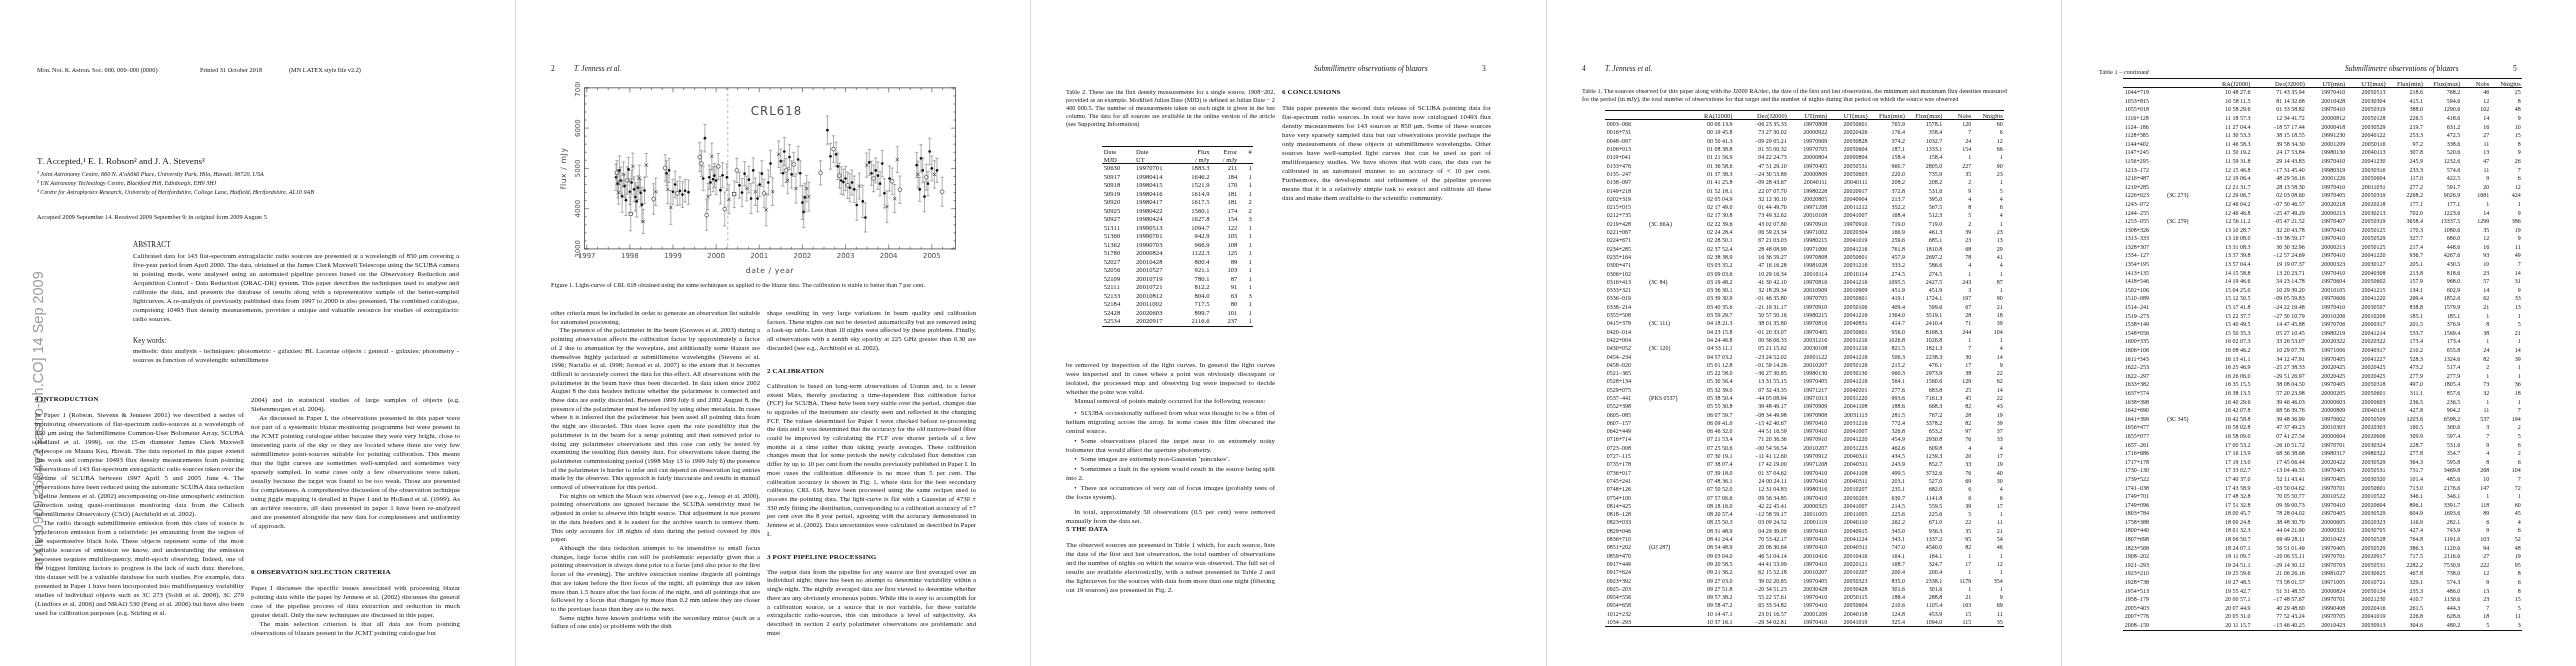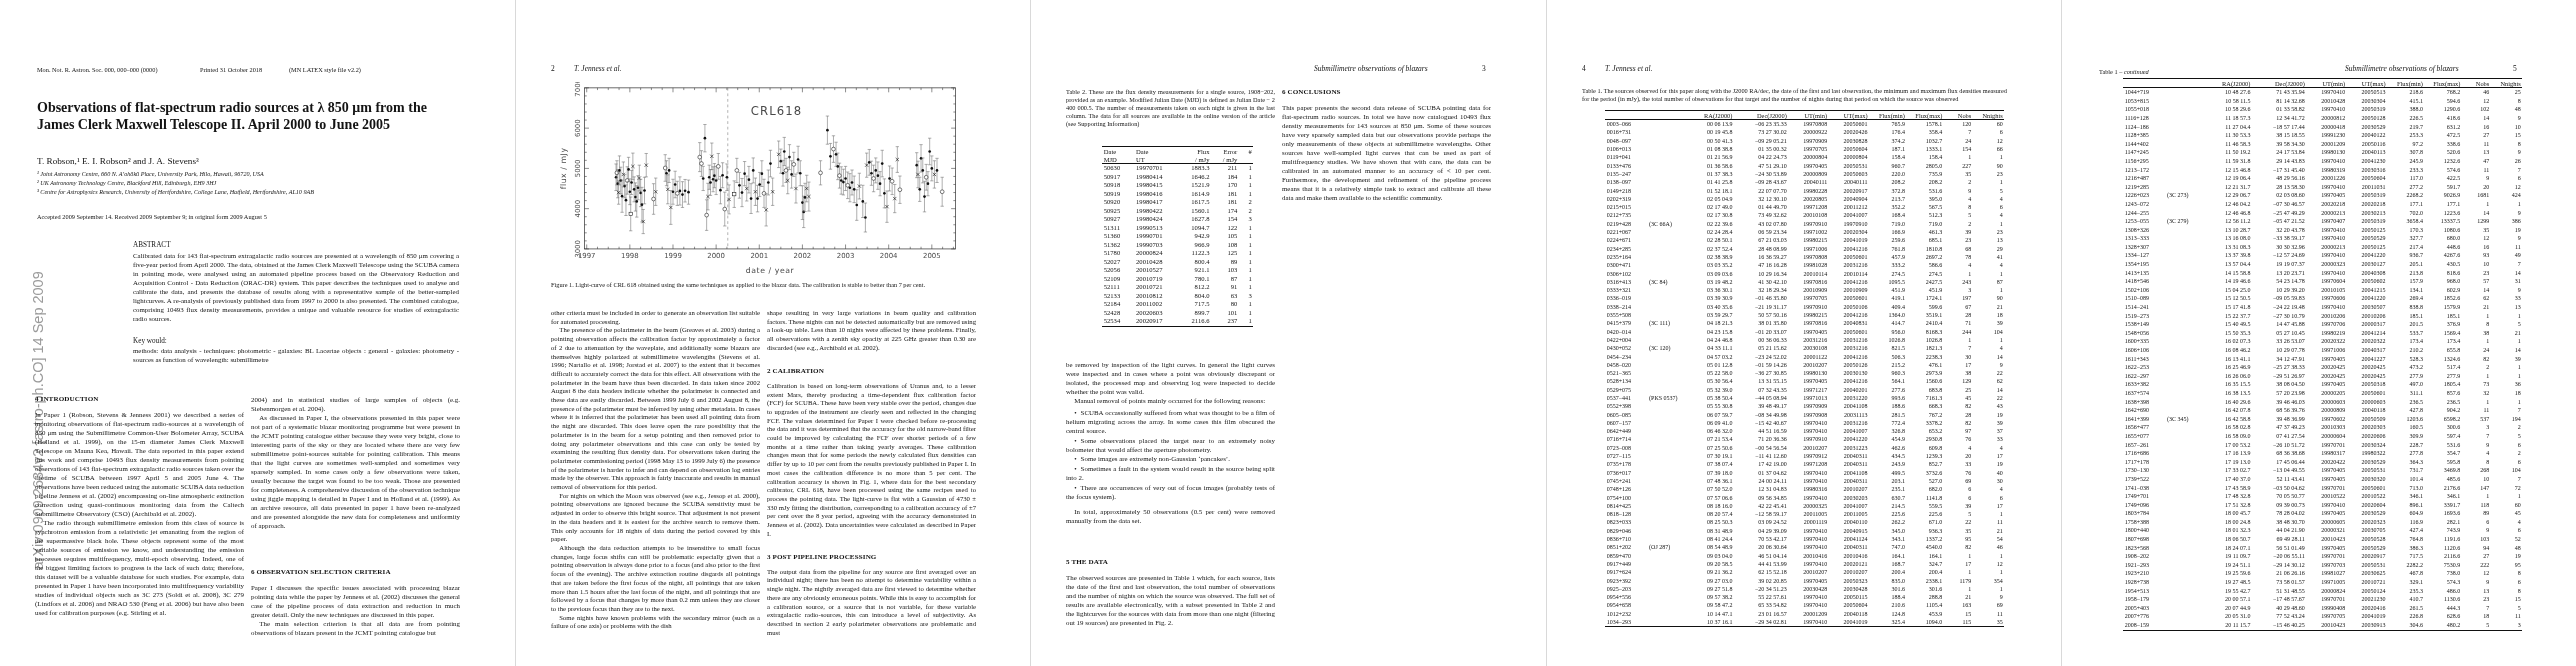--- a/index.html
+++ b/index.html
@@ -61,29 +61,28 @@
 </head>
 <body>
 
 <div id="canvas">
 
   <div class="page" style="left:0;">
     <div class="arxiv">arXiv:0909.2634v2  [astro-ph.CO]  14 Sep 2009</div>
     <div class="abs jline" style="left:37px;top:66px;">Mon. Not. R. Astron. Soc. 000, 000–000 (0000)</div>
     <div class="abs jline" style="left:200px;top:66px;">Printed 31 October 2018</div>
     <div class="abs jline" style="left:289px;top:66px;">(MN LATEX style file v2.2)</div>
-    <div class="abs title" style="left:37px;top:99px;width:400px;">Observations of flat-spectrum radio sources at λ 850 μm from the James Clerk Maxwell Telescope II. April 2000 to June 2005</div>
-    <div class="abs authors" style="left:37px;top:156px;">T. Robson,¹ E. I. Robson² and J. A. Stevens³</div>
+    <div class="abs authors" style="left:37px;top:156px;">T. Accepted,¹ E. I. Robson² and J. A. Stevens³</div>
     <div class="abs affil" style="left:37px;top:170px;">¹ Joint Astronomy Centre, 660 N. A’ohōkū Place, University Park, Hilo, Hawaii, 96720, USA</div>
     <div class="abs affil" style="left:37px;top:179px;">² UK Astronomy Technology Centre, Blackford Hill, Edinburgh, EH9 3HJ</div>
     <div class="abs affil" style="left:37px;top:188px;">³ Centre for Astrophysics Research, University of Hertfordshire, College Lane, Hatfield, Hertfordshire, AL10 9AB</div>
     <div class="abs accepted" style="left:37px;top:213px;">Accepted 2009 September 14. Received 2009 September 9; in original form 2009 August 5</div>
     <div class="abs bf" style="left:133px;top:241px;font-size:7.2px;">ABSTRACT</div>
     <div class="abs abstract" style="left:133px;top:251px;width:326px;">Calibrated data for 143 flat-spectrum extragalactic radio sources are presented at a wavelength of 850 μm covering a five-year period from April 2000. The data, obtained at the James Clerk Maxwell Telescope using the SCUBA camera in pointing mode, were analysed using an automated pipeline process based on the Observatory Reduction and Acquisition Control - Data Reduction (ORAC-DR) system. This paper describes the techniques used to analyse and calibrate the data, and presents the database of results along with a representative sample of the better-sampled lightcurves. A re-analysis of previously published data from 1997 to 2000 is also presented. The combined catalogue, comprising 10493 flux density measurements, provides a unique and valuable resource for studies of extragalactic radio sources.</div>
-    <div class="abs bf" style="left:133px;top:337px;font-size:7.2px;">Key would:</div>
+    <div class="abs bf" style="left:133px;top:337px;font-size:7.2px;">Key words:</div>
     <div class="abs kw" style="left:133px;top:346px;width:326px;">methods: data analysis - techniques: photometric - galaxies: BL Lacertae objects : general - galaxies: photometry - sources as function of wavelength: submillimetre</div>
 
     <div class="col" style="left:35px;top:395px;height:270px;">
       <div class="sechead">4   INTRODUCTION</div>
       <p class="ni">In Paper 1 (Robson, Stevens &amp; Jenness 2001) we described a series of monitoring observations of flat-spectrum radio-sources at a wavelength of 850 μm using the Submillimetre Common-User Bolometer Array, SCUBA (Holland et al. 1999), on the 15-m diameter James Clerk Maxwell Telescope on Mauna Kea, Hawaii. The data reported in this paper extend this work and comprise 10493 flux density measurements from pointing observations of 143 flat-spectrum extragalactic radio sources taken over the lifetime of SCUBA between 1997 April 5 and 2005 June 4. The observations have been reduced using the automatic SCUBA data reduction pipeline Jenness et al. (2002) encompassing on-line atmospheric extinction correction using quasi-continuous monitoring data from the Caltech Submillimetre Observatory (CSO) (Archibald et al. 2002).</p>
       <p>The radio through submillimetre emission from this class of source is synchrotron emission from a relativistic jet emanating from the region of the supermassive black hole. These objects represent some of the most variable sources of emission we know, and understanding the emission processes requires multifrequency, multi-epoch observing. Indeed, one of the biggest limiting factors to progress is the lack of such data; therefore, this dataset will be a valuable database for such studies. For example, data presented in Paper 1 have been incorporated into multifrequency variability studies of individual objects such as 3C 273 (Soldi et al. 2008), 3C 279 (Lindfors et al. 2006) and NRAO 530 (Feng et al. 2006) but have also been used for calibration purposes (e.g. Stirling et al.</p>
     </div>
     <div class="col" style="left:251px;top:395px;height:270px;">
       <p class="ni">2004) and in statistical studies of large samples of objects (e.g. Siebenmorgen et al. 2004).</p>
       <p>As discussed in Paper I, the observations presented in this paper were not part of a systematic blazar monitoring programme but were present in the JCMT pointing catalogue either because they were very bright, close to interesting parts of the sky or they are located where there are very few submillimetre point-sources suitable for pointing calibration. This means that the light curves are sometimes well-sampled and sometimes very sparsely sampled. In some cases only a few observations were taken, usually because the target was found to be too weak. Those are presented for completeness. A comprehensive discussion of the observation technique using jiggle mapping is detailed in Paper I and in Holland et al. (1999). As an archive resource, all data presented in paper 1 have been re-analyzed and are presented alongside the new data for completeness and uniformity of approach.</p>
@@ -1003,21 +1002,21 @@
       <p class="ni">be removed by inspection of the light curves. In general the light curves were inspected and in cases where a point was obviously discrepant or isolated, the processed map and observing log were inspected to decide whether the point was valid.</p>
       <p>Manual removal of points mainly occurred for the following reasons:</p>
       <ul class="bullets">
         <li>SCUBA occassionally suffered from what was thought to be a film of helium migrating across the array. In some cases this film obscured the central source.</li>
         <li>Some observations placed the target near to an extremely noisy bolometer that would affect the aperture photometry.</li>
         <li>Some images are extremely non-Gaussian ‘pancakes’.</li>
         <li>Sometimes a fault in the system would result in the source being split into 2.</li>
         <li>There are occurrences of very out of focus images (probably tests of the focus system).</li>
       </ul>
       <p style="margin-top:6.7px;">In total, approximately 50 observations (0.5 per cent) were removed manually from the data set.</p>
-      <div class="sechead" style="margin-top:33px;">5   THE DATA</div>
+      <div class="sechead" style="">5   THE DATA</div>
       <p class="ni">The observed sources are presented in Table 1 which, for each source, lists the date of the first and last observation, the total number of observations and the number of nights on which the source was observed. The full set of results are available electronically, with a subset presented in Table 2 and the lightcurves for the sources with data from more than one night (filtering out 19 sources) are presented in Fig. 2.</p>
     </div>
     <div class="col" style="left:251px;top:88px;height:577px;font-family:Liberation Serif, serif;">
       <div class="sechead">6   CONCLUSIONS</div>
       <p class="ni">This paper presents the second data release of SCUBA pointing data for flat-spectrum radio sources. In total we have now catalogued 10493 flux density measurements for 143 sources at 850 μm. Some of these sources have very sparsely sampled data but our observations provide perhaps the only measurements of these objects at submillimetre wavelengths. Other sources have well-sampled light curves that can be used as part of multifrequency studies. We have shown that with care, the data can be calibrated in an automated manner to an accuracy of &lt; 10 per cent. Furthermore, the development and refinement of the pipeline process means that it is a relatively simple task to extract and calibrate all these data and make them available to the scientific community.</p>
     </div>
   </div>
 
   <div class="page sep" style="left:1546px;">
     <div class="abs pgnum" style="left:35px;top:64px;">4</div>

